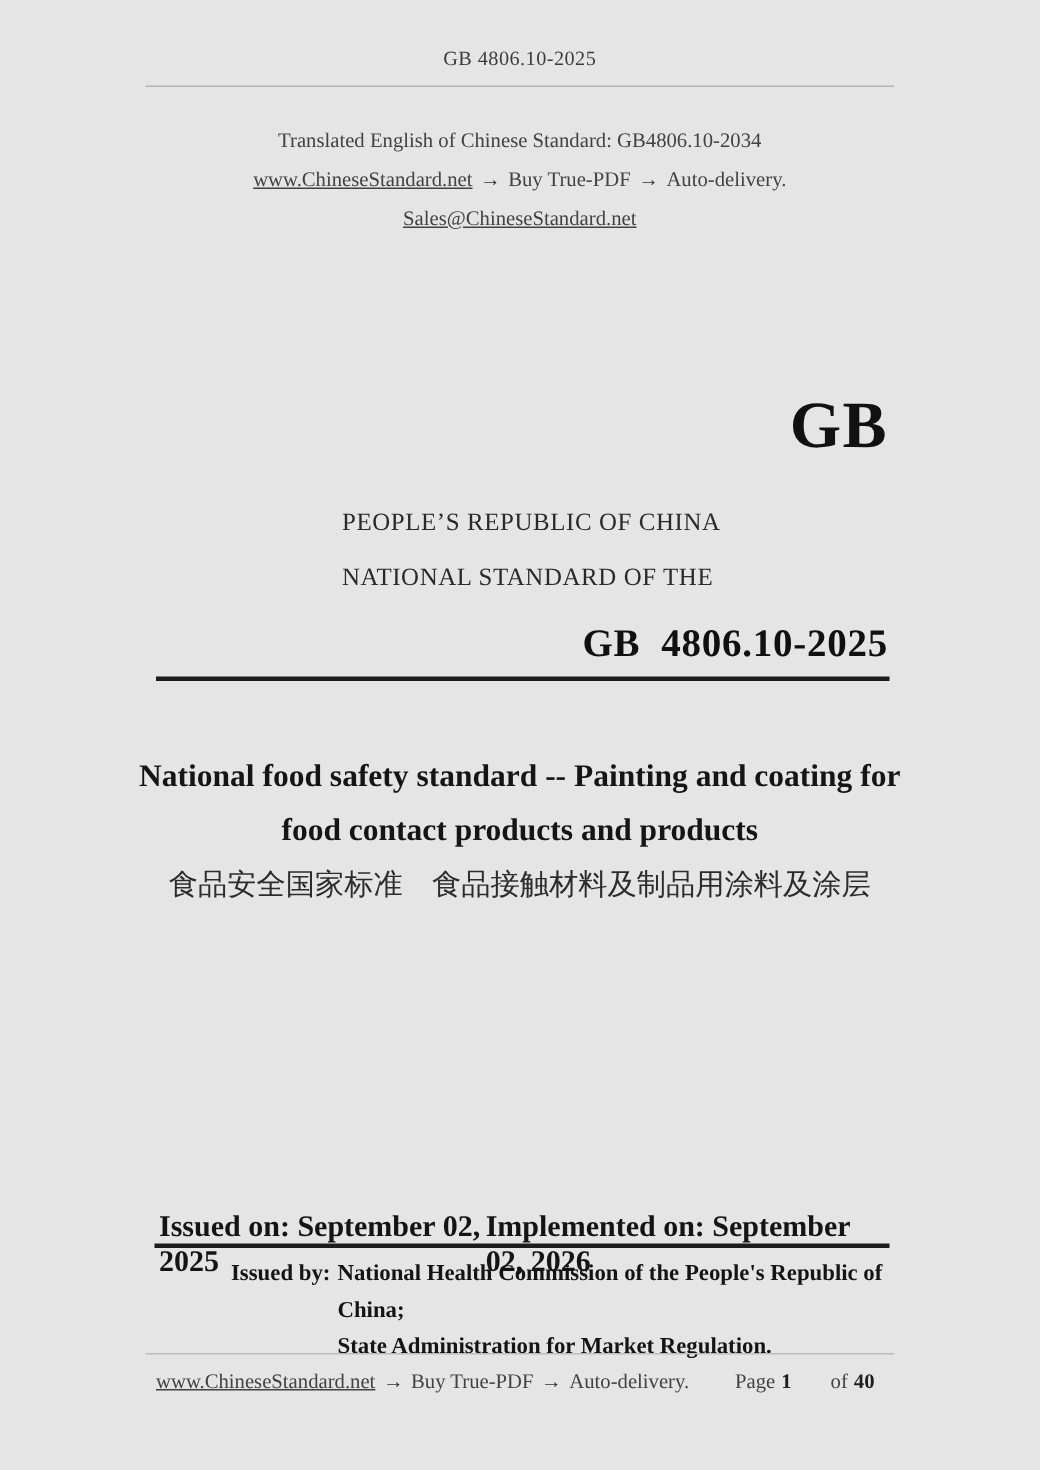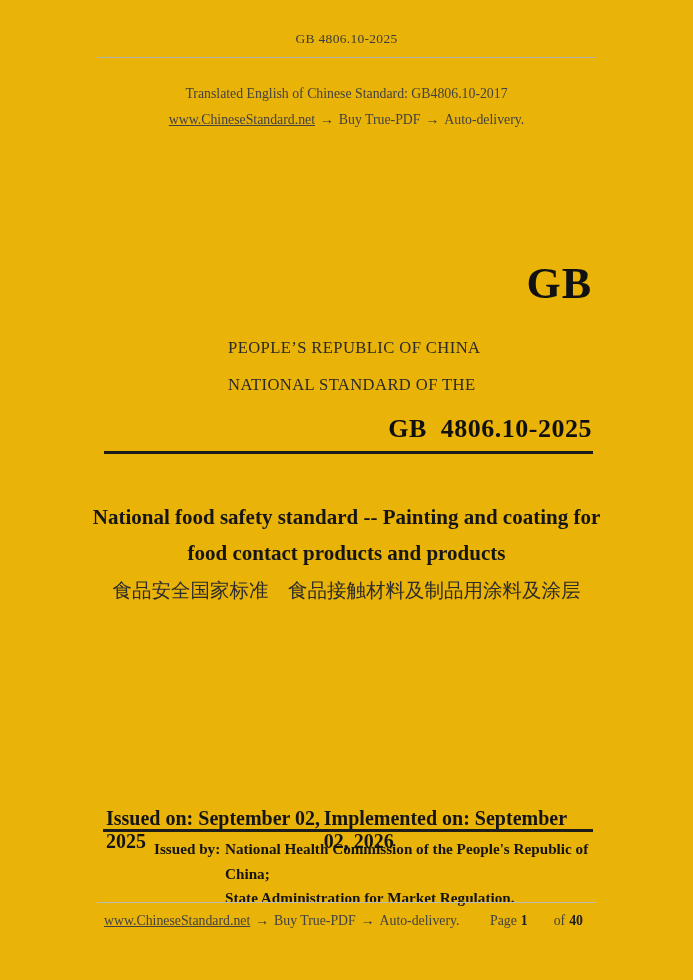--- a/index.html
+++ b/index.html
@@ -4,21 +4,21 @@
 <style>
   html, body {
     margin: 0;
     padding: 0;
     background: #ffffff;
   }
   .page {
     position: relative;
     width: 693px;
     height: 980px;
-    background: #eab308;
+    background: #e5e5e5;
     font-family: "Liberation Serif", "DejaVu Serif", serif;
     color: #3f3f3f;
     overflow: hidden;
   }
   .center { text-align: center; }
   .rule {
     position: absolute;
     background: #b3b3b3;
   }
   
@@ -161,23 +161,26 @@
 </style>
 </head>
 <body>
 
 <div class="page">
 
   <div class="running-header center">GB 4806.10-2025</div>
   <div class="rule rule-top"></div>
 
   <div class="header-info center">
-    <div class="line">Translated English of Chinese Standard: GB4806.10-2017</div>
+    <div class="line">Translated English of Chinese Standard: GB4806.10-2034</div>
     <div class="line">
       <a class="doc-link">www.ChineseStandard.net</a><span class="arrow">→</span><span>Buy True-PDF</span><span class="arrow">→</span><span>Auto-delivery.</span>
+    </div>
+    <div class="line">
+      <a class="doc-link">Sales@ChineseStandard.net</a>
     </div>
   </div>
 
   <div class="gb-logo">GB</div>
 
   <div class="org-block">
     <div class="line">PEOPLE’S REPUBLIC OF CHINA</div>
     <div class="line">NATIONAL STANDARD OF THE</div>
   </div>
 

